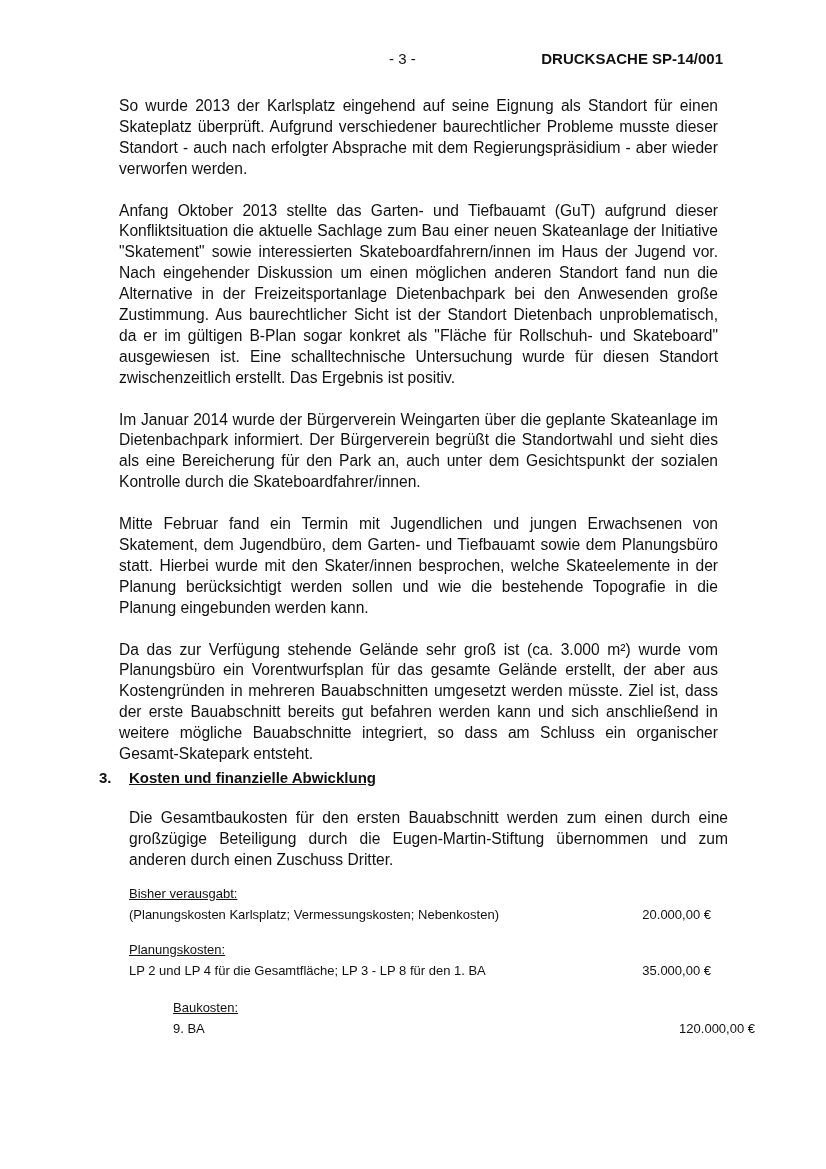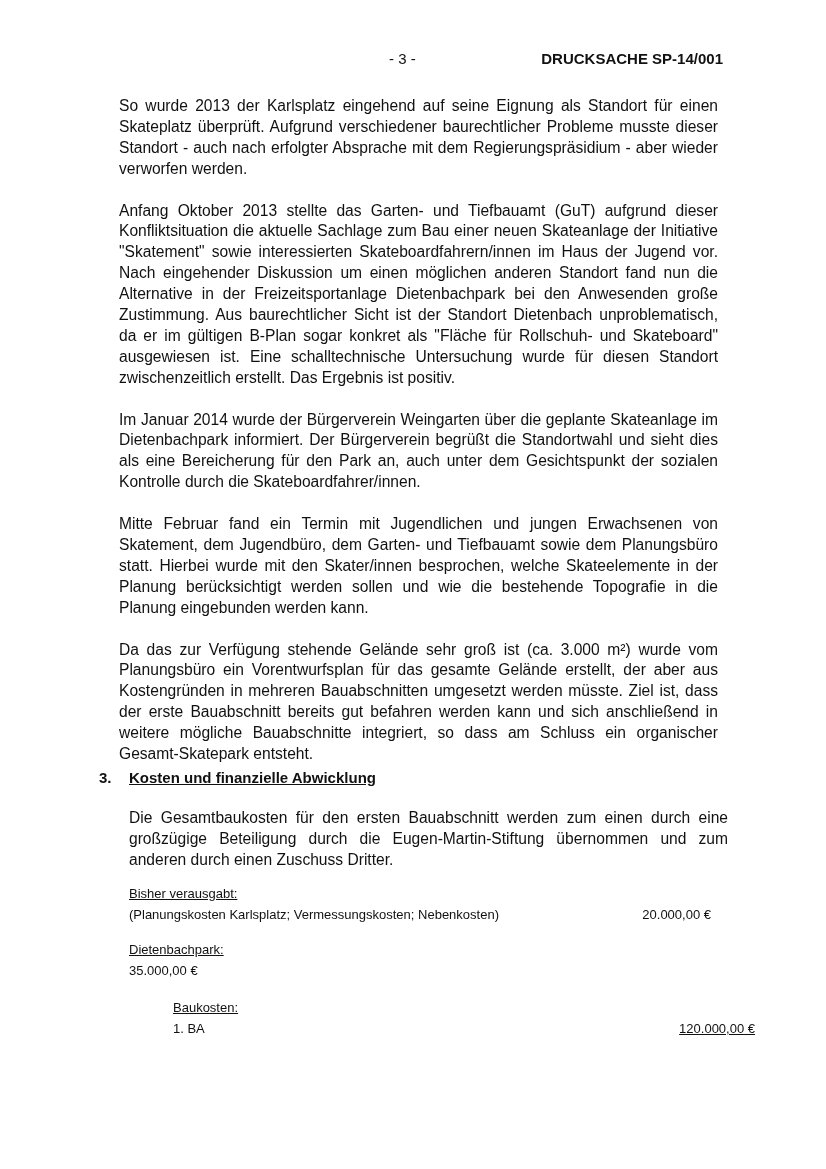--- a/index.html
+++ b/index.html
@@ -14,21 +14,21 @@
   p { margin: 0; text-align: justify; text-align-last: left; }
   .para { margin-bottom: 20.9px; }
   .section { position: absolute; left: 99px; top: 768px; width: 629px; font-size: 15px; font-weight: bold; line-height: 20.9px; }
   .section .num { display: inline-block; width: 30px; }
   .section .title { text-decoration: underline; }
   .sec-body { position: absolute; left: 129px; top: 808px; width: 599px; font-size: 15.6px; line-height: 20.9px; }
   .cost-block { position: absolute; left: 129px; width: 582px; font-size: 13px; line-height: 20.9px; }
   .cost-label { text-decoration: underline; }
   .cost-row { display: flex; justify-content: space-between; gap: 34px; }
   .amt { text-align: right; white-space: nowrap; }
-  .u { text-decoration: underline; }
+  .u { }
 </style>
 </head>
 <body>
 
 <div class="page">
 
   <div class="header">
     <span class="pagenum">- 3 -</span>
     <span class="docref">DRUCKSACHE SP-14/001</span>
   </div>
@@ -51,27 +51,28 @@
 
   <div class="cost-block" style="top:884px;">
     <div class="cost-label">Bisher verausgabt:</div>
     <div class="cost-row">
       <span>(Planungskosten Karlsplatz; Vermessungskosten; Nebenkosten)</span>
       <span class="amt">20.000,00 €</span>
     </div>
   </div>
 
   <div class="cost-block" style="top:940px;">
-    <div class="cost-label">Dietenbachpark:</div>
+    <div class="cost-label">Planungskosten:</div>
     <div class="cost-row">
+      <span>LP 2 und LP 4 für die Gesamtfläche; LP 3 - LP 8 für den 1. BA</span>
       <span class="amt">35.000,00 €</span>
     </div>
   </div>
 
   <div class="cost-block" style="top:998px;margin-left:44px;">
     <div class="cost-label">Baukosten:</div>
     <div class="cost-row">
-      <span>1. BA</span>
+      <span>9. BA</span>
       <span class="amt u">120.000,00 €</span>
     </div>
   </div>
 
 </div>
 
 </body></html>

